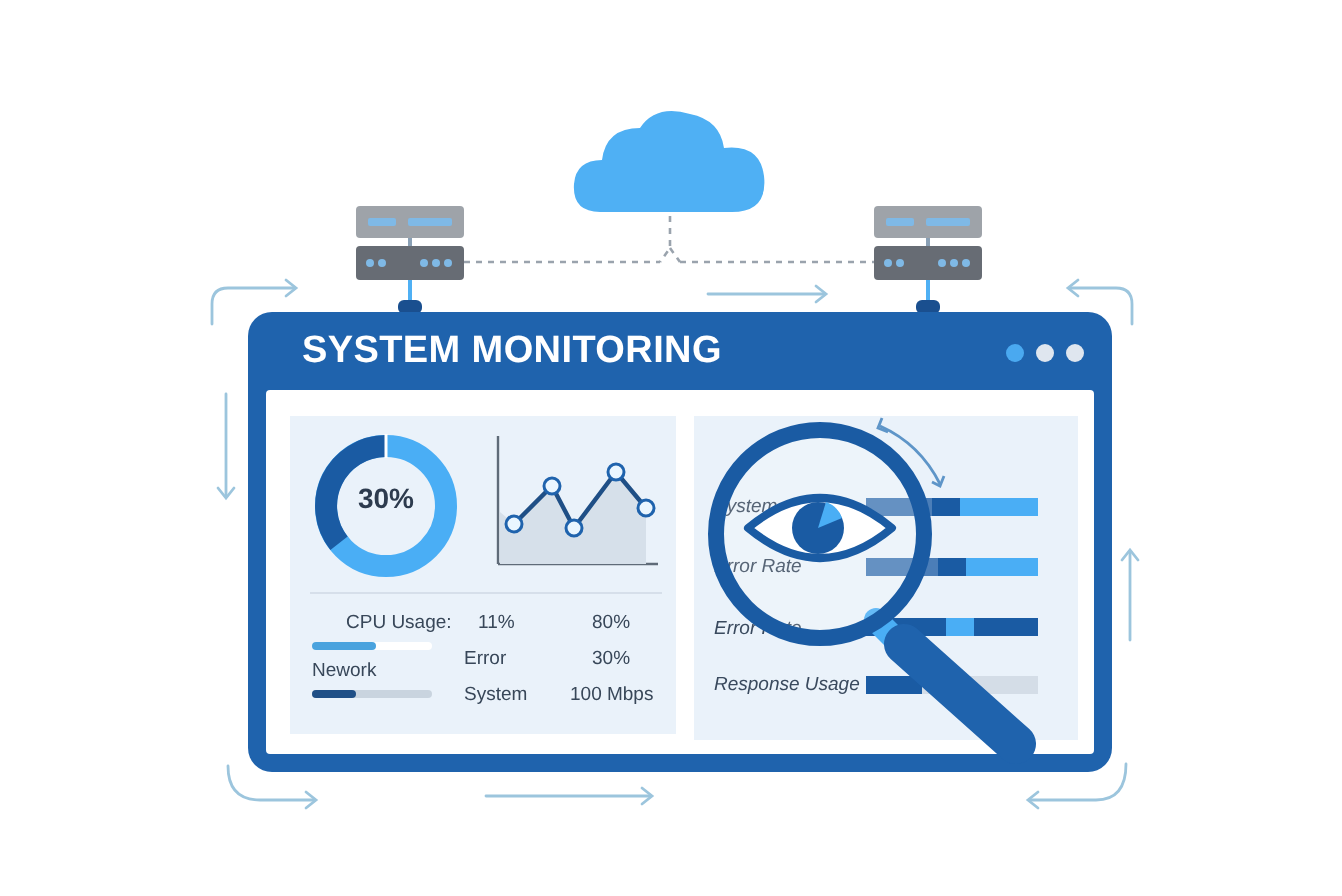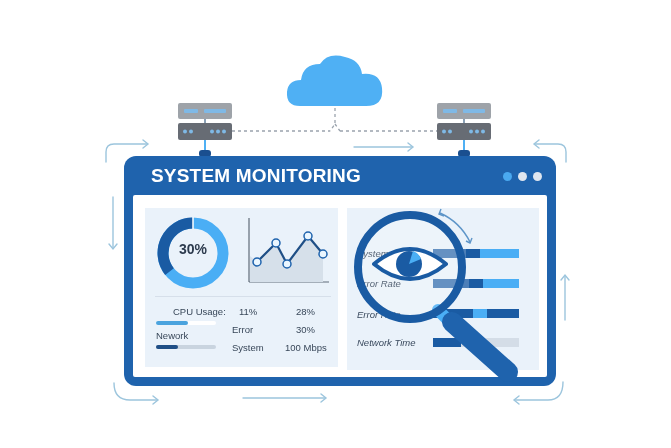--- a/index.html
+++ b/index.html
@@ -157,30 +157,30 @@
       <div class="bar" style="left:11px;top:113px;width:60px;background:#ffffff"></div>
       <div class="bar" style="left:11px;top:113px;width:32px;background:#4aa3de"></div>
       <div class="stat" style="left:11px;top:122px">Nework</div>
       <div class="bar" style="left:11px;top:137px;width:60px;background:#c9d4df"></div>
       <div class="bar" style="left:11px;top:137px;width:22px;background:#1f4f86"></div>
 
       <div class="stat" style="left:94px;top:98px">11%</div>
       <div class="stat" style="left:87px;top:116px">Error</div>
       <div class="stat" style="left:87px;top:134px">System</div>
 
-      <div class="stat" style="left:151px;top:98px">28%</div>
+      <div class="stat" style="left:151px;top:98px">80%</div>
       <div class="stat" style="left:151px;top:116px">30%</div>
       <div class="stat" style="left:140px;top:134px">100 Mbps</div>
     </div>
 
     <div class="panel panel-right">
       <div class="row-label" style="left:10px;top:40px">System</div>
       <div class="row-label" style="left:10px;top:70px">Error Rate</div>
       <div class="row-label" style="left:10px;top:101px">Error Rate</div>
-      <div class="row-label" style="left:10px;top:129px">Network Time</div>
+      <div class="row-label" style="left:10px;top:129px">Response Usage</div>
 
       <div class="hbar" style="left:86px;top:41px;width:47px;background:#4b7eb8"></div>
       <div class="hbar" style="left:119px;top:41px;width:14px;background:#1a5ba3"></div>
       <div class="hbar" style="left:133px;top:41px;width:39px;background:#4aaef5"></div>
 
       <div class="hbar" style="left:86px;top:71px;width:36px;background:#4b7eb8"></div>
       <div class="hbar" style="left:122px;top:71px;width:14px;background:#1a5ba3"></div>
       <div class="hbar" style="left:136px;top:71px;width:36px;background:#4aaef5"></div>
 
       <div class="hbar" style="left:86px;top:101px;width:40px;background:#1a5ba3"></div>

